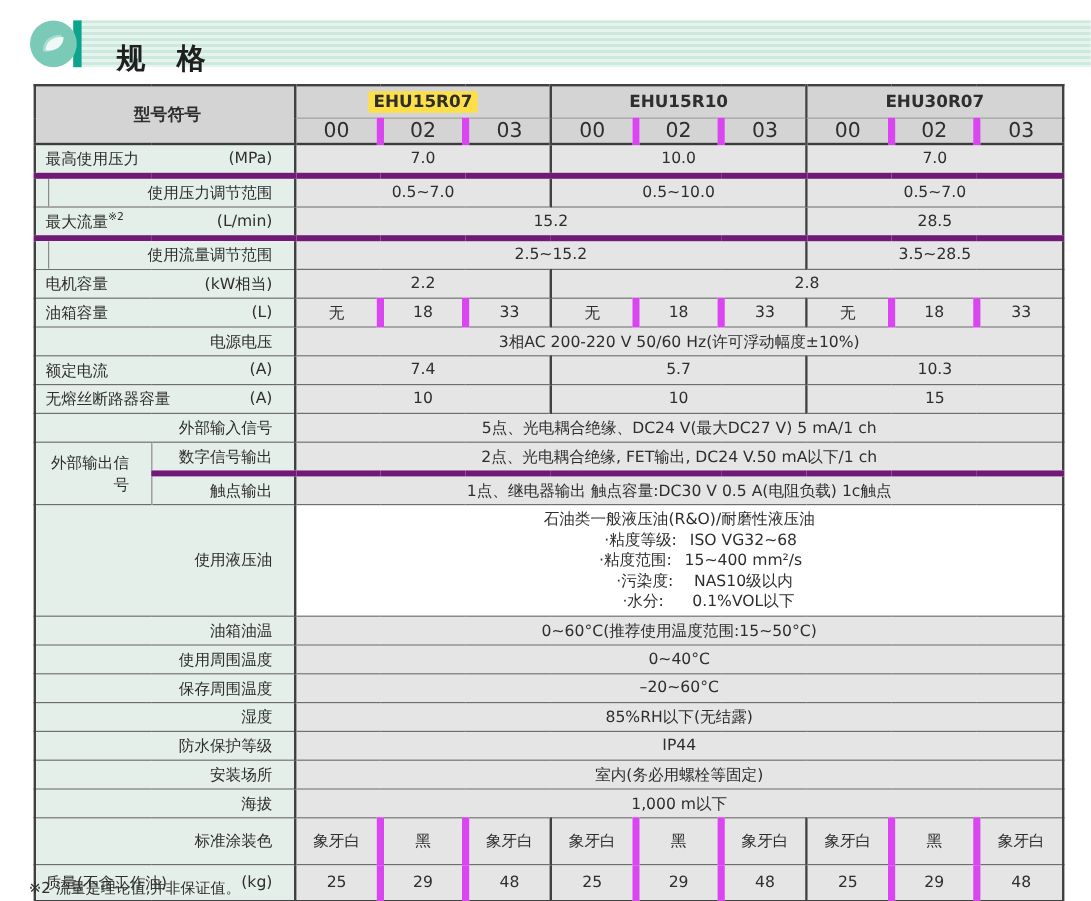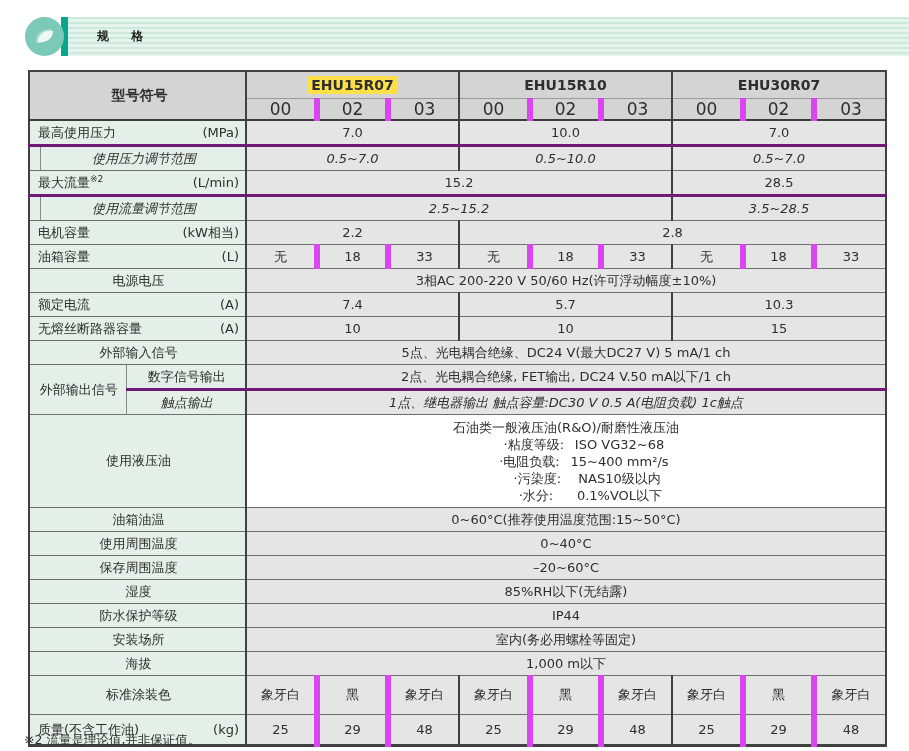--- a/index.html
+++ b/index.html
@@ -13,48 +13,48 @@
   .banner-stripes{
     position:absolute;left:40px;top:0;right:0;height:39px;
     background:repeating-linear-gradient(180deg,#cde8dd 0px,#cde8dd 2px,#e6f4ee 2px,#e6f4ee 5px);
   }
   .banner-bar{position:absolute;left:36px;top:0;width:7px;height:39px;background:#0aa58c;}
   .banner-circle{
     position:absolute;left:0;top:0;width:39px;height:39px;border-radius:50%;
     background:#7bcab7;display:flex;align-items:center;justify-content:center;
   }
   .banner-title{
-    position:absolute;left:72px;top:0;height:39px;display:flex;align-items:center;
-    font-size:12px;font-weight:bold;color:#1f1f1f;word-spacing:14px;letter-spacing:2px;
+    position:absolute;left:72px;top:12px;height:39px;display:flex;align-items:center;
+    font-size:24px;font-weight:bold;color:#1f1f1f;word-spacing:14px;letter-spacing:2px;
   }
   
   table.spec{
     position:absolute;left:28px;top:70px;width:857px;
     border-collapse:collapse;table-layout:fixed;
     border:2px solid #414141;border-bottom-width:3px;
     font-size:13px;
   }
   td{padding:0 4px;height:23px;vertical-align:middle;overflow:hidden;}
   
   tr.hdr1 td{height:26px;background:#d4d4d4;font-weight:bold;font-size:14px;text-align:center;}
   tr.hdr2 td{height:20px;background:#d4d4d4;text-align:center;font-size:17px;}
   td.modelcol{background:#d4d4d4;font-size:13px;font-weight:normal;text-align:left;padding-left:8px;}
   .hl{background:#fde047;padding:1px 4px;}
   
-  td.lab{background:#e4efe9;text-align:center;padding-left:8px;padding-right:6px;}
+  td.lab{background:#e4efe9;text-align:right;padding-left:8px;padding-right:18px;}
   .labwrap{display:flex;justify-content:space-between;align-items:center;width:100%;}
   td.lab.sub{position:relative;padding-left:19px;}
   td.lab.sub::before{content:"";position:absolute;left:10px;top:0;bottom:0;width:1px;background:#8a8a8a;}
   
   td.val{text-align:center;background:#e5e5e5;}
   
   tr.hdrsplit td{border-top:1px solid #9a9a9a;}
   tr.bodytop td{border-top:2px solid #3c3c3c;}
   tr.major td{border-top:1px solid #6e6e6e;}
-  tr.minor td{border-top:3px solid #701a75;font-style:italic;}
+  tr.minor td{border-top:5px solid #701a75;}
   td.gs{border-left:2px solid #414141;}
   td.gi{border-left:6px solid #d946ef;}
   td.ls{border-left:1px solid #8a8a8a;}
   
   tr.h-oil td{height:92px;}
   tr.h-coat td{height:38px;}
   tr.h-weight td{height:29px;}
   
   td.oilcell{text-align:center;}
   .oilblock{display:inline-block;text-align:center;line-height:17px;}
@@ -222,21 +222,21 @@
     <td class="lab ls">触点输出</td>
     <td colspan="9" class="val gs">1点、继电器输出 触点容量:DC30 V 0.5 A(电阻负载) 1c触点</td>
   </tr>
 
   <tr class="major h-oil">
     <td colspan="2" class="lab">使用液压油</td>
     <td colspan="9" class="gs oilcell">
       <div class="oilblock">
         <div>石油类一般液压油(R&amp;O)/耐磨性液压油</div>
         <div class="oil-line"><span class="oil-k">·粘度等级:</span><span>ISO VG32~68</span></div>
-        <div class="oil-line"><span class="oil-k">·电阻负载:</span><span>15~400 mm²/s</span></div>
+        <div class="oil-line"><span class="oil-k">·粘度范围:</span><span>15~400 mm²/s</span></div>
         <div class="oil-line"><span class="oil-k">·污染度:</span><span>NAS10级以内</span></div>
         <div class="oil-line"><span class="oil-k">·水分:</span><span>0.1%VOL以下</span></div>
       </div>
     </td>
   </tr>
 
   <tr class="major">
     <td colspan="2" class="lab">油箱油温</td>
     <td colspan="9" class="val gs">0~60°C(推荐使用温度范围:15~50°C)</td>
   </tr>

